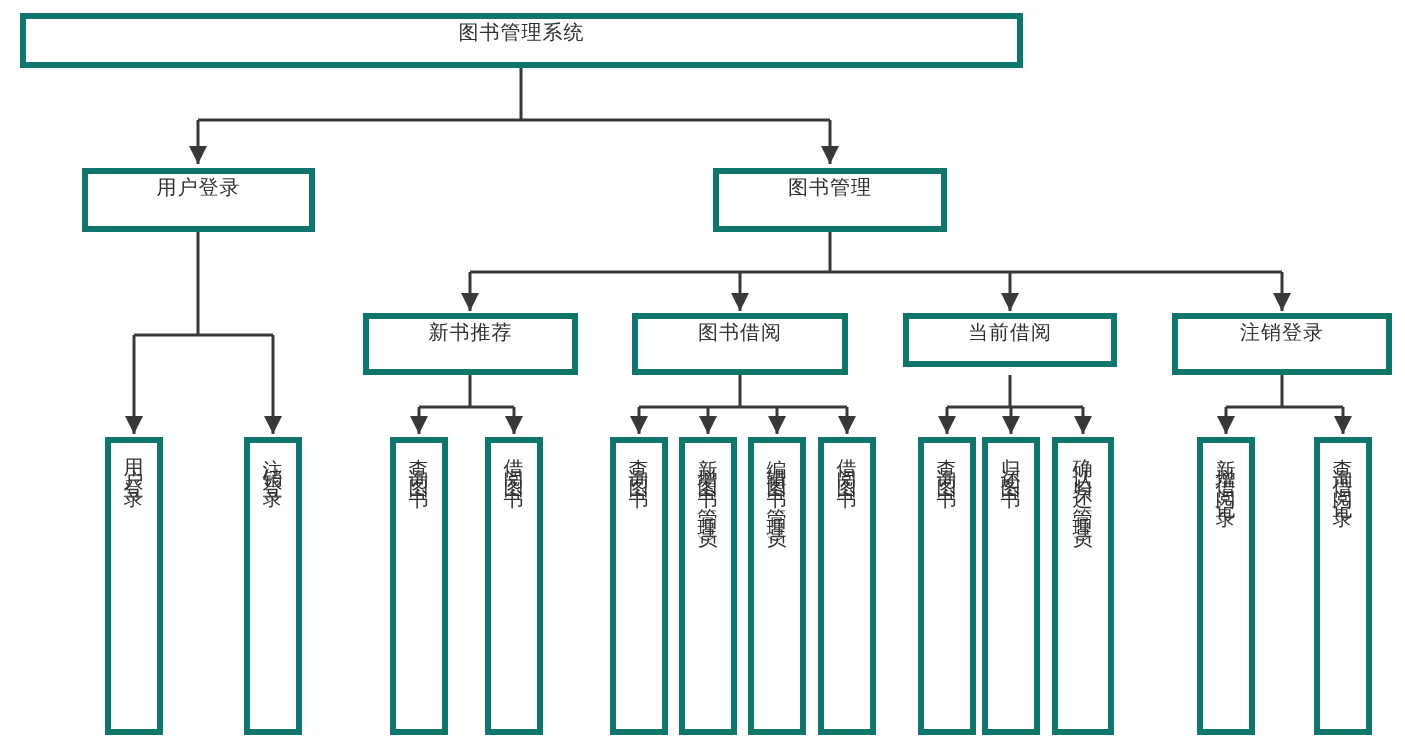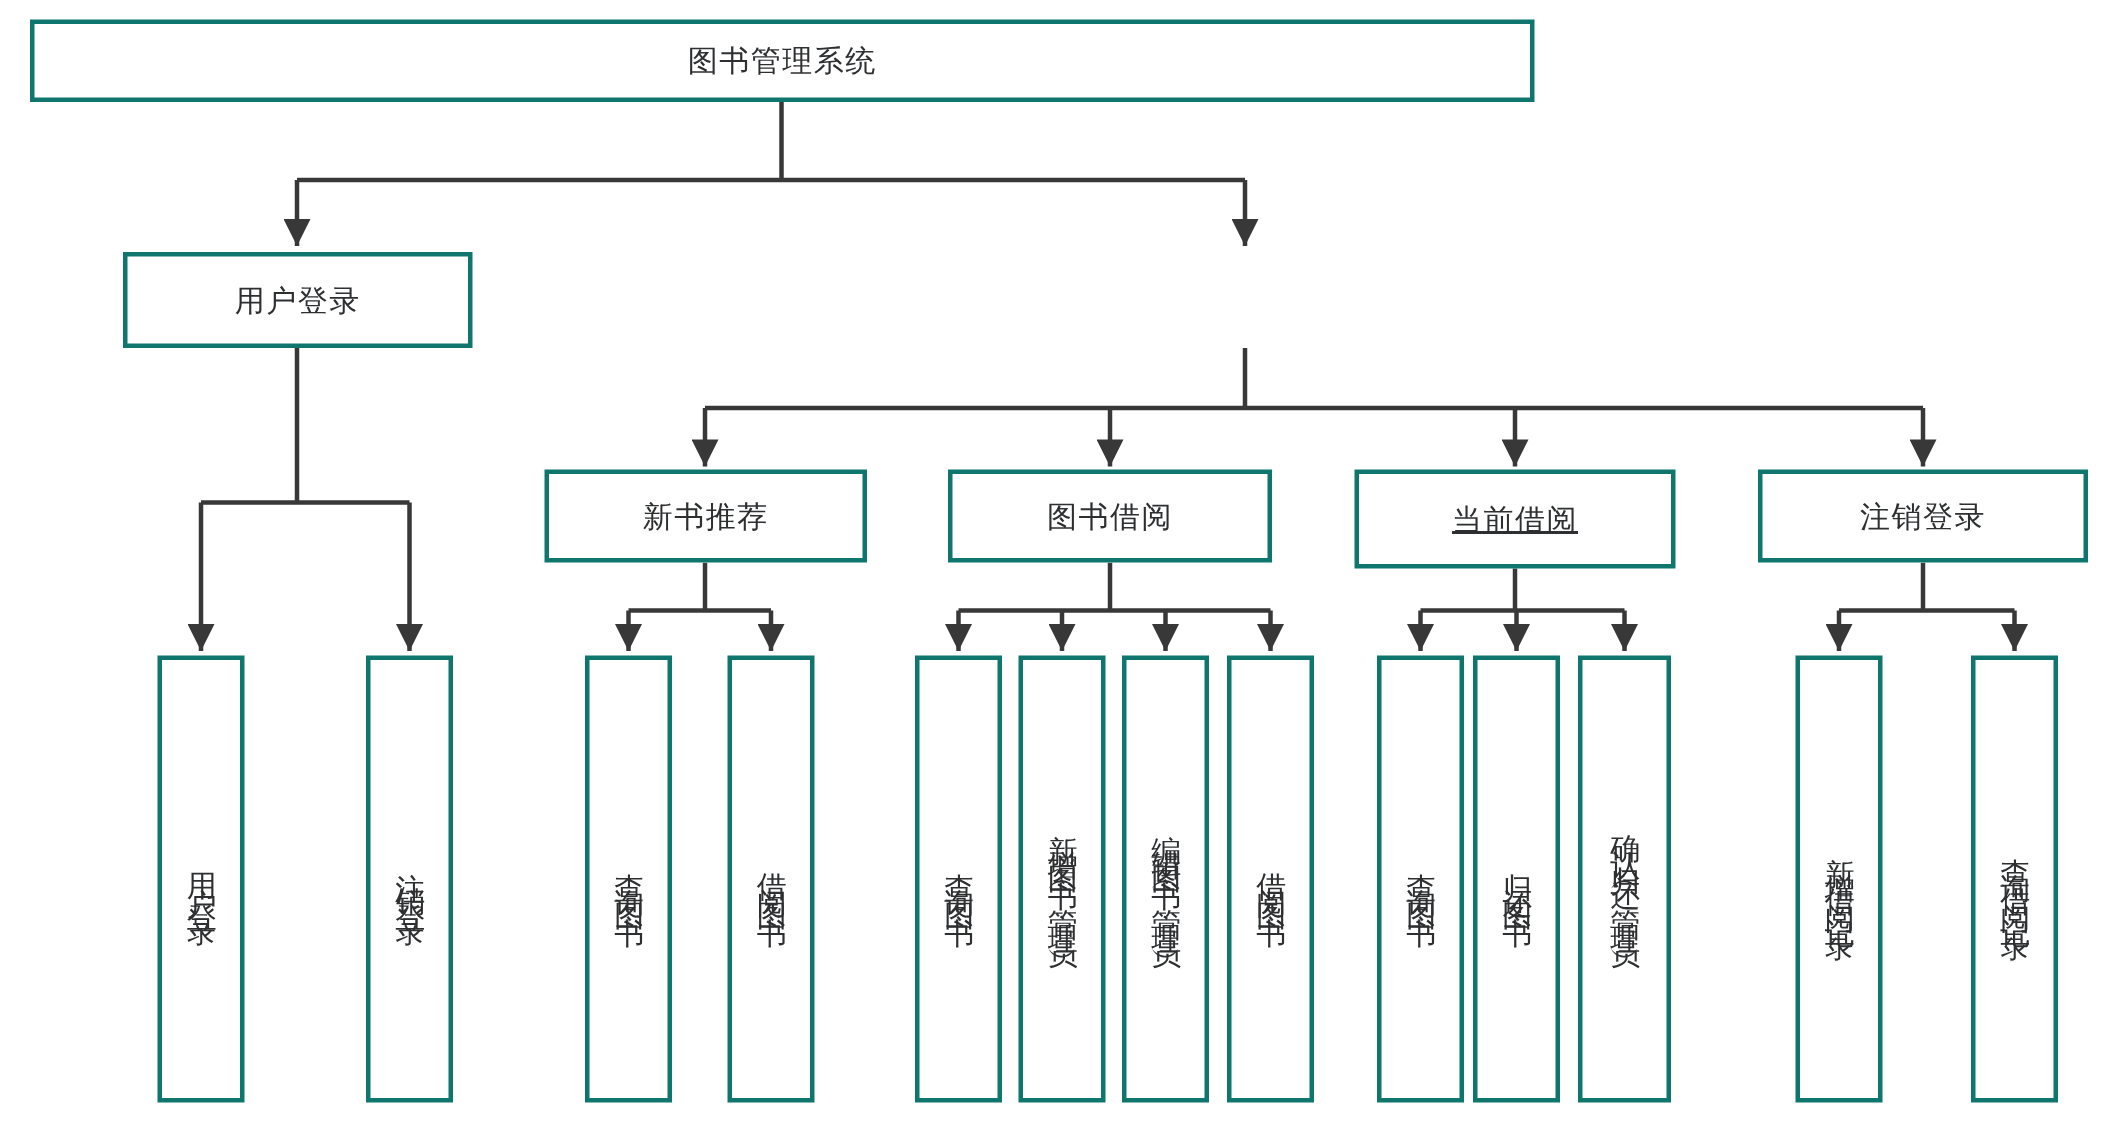--- a/index.html
+++ b/index.html
@@ -14,24 +14,23 @@
   .connectors {
     position: absolute;
     left: 0; top: 0;
     width: 1405px; height: 747px;
     z-index: 1;
   }
   .node {
     position: absolute;
     box-sizing: border-box;
     background: #ffffff;
-    border: 3px solid #0f766e;
+    border: 6px solid #0f766e;
     color: #2d2f31;
     display: flex;
-    align-items: center;
     justify-content: center;
     z-index: 2;
   }
   .node.h { font-size: 20px; letter-spacing: 1px; }
   .node.leaf {
     top: 437px;
     height: 298px;
     width: 58px;
     font-size: 20px;
   }
@@ -52,21 +51,21 @@
     letter-spacing: 0.5px;
   }
   
   #n-root { left: 20px; top: 13px; width: 1003px; height: 55px; }
   
   #n-user-login { left: 82px;  top: 168px; width: 233px; height: 64px; }
   #n-book-mgmt  { left: 713px; top: 168px; width: 234px; height: 64px; }
   
   #n-new-books      { left: 363px;  top: 313px; width: 215px; height: 62px; }
   #n-book-borrow    { left: 632px;  top: 313px; width: 216px; height: 62px; }
-  #n-current-borrow { left: 903px;  top: 313px; width: 214px; height: 66px; text-decoration: underline; }
+  #n-current-borrow { left: 903px;  top: 313px; width: 214px; height: 54px; }
   #n-borrow-records { left: 1172px; top: 313px; width: 220px; height: 62px; }
   
   #l-user-login     { left: 105px; }
   #l-logout         { left: 244px; }
   #l-nb-query       { left: 390px; }
   #l-nb-borrow      { left: 485px; }
   #l-bb-query       { left: 610px; }
   #l-bb-add         { left: 679px; }
   #l-bb-edit        { left: 748px; }
   #l-bb-borrow      { left: 818px; }
@@ -131,20 +130,23 @@
     </g>
   </svg>
 
   <div class="node h" id="n-root">
     <span>图书管理系统</span>
   </div>
 
   <div class="node h" id="n-user-login">
     <span>用户登录</span>
   </div>
+  <div class="node h" id="n-book-mgmt">
+    <span>图书管理</span>
+  </div>
 
   <div class="node h" id="n-new-books">
     <span>新书推荐</span>
   </div>
   <div class="node h" id="n-book-borrow">
     <span>图书借阅</span>
   </div>
   <div class="node h" id="n-current-borrow">
     <span>当前借阅</span>
   </div>

